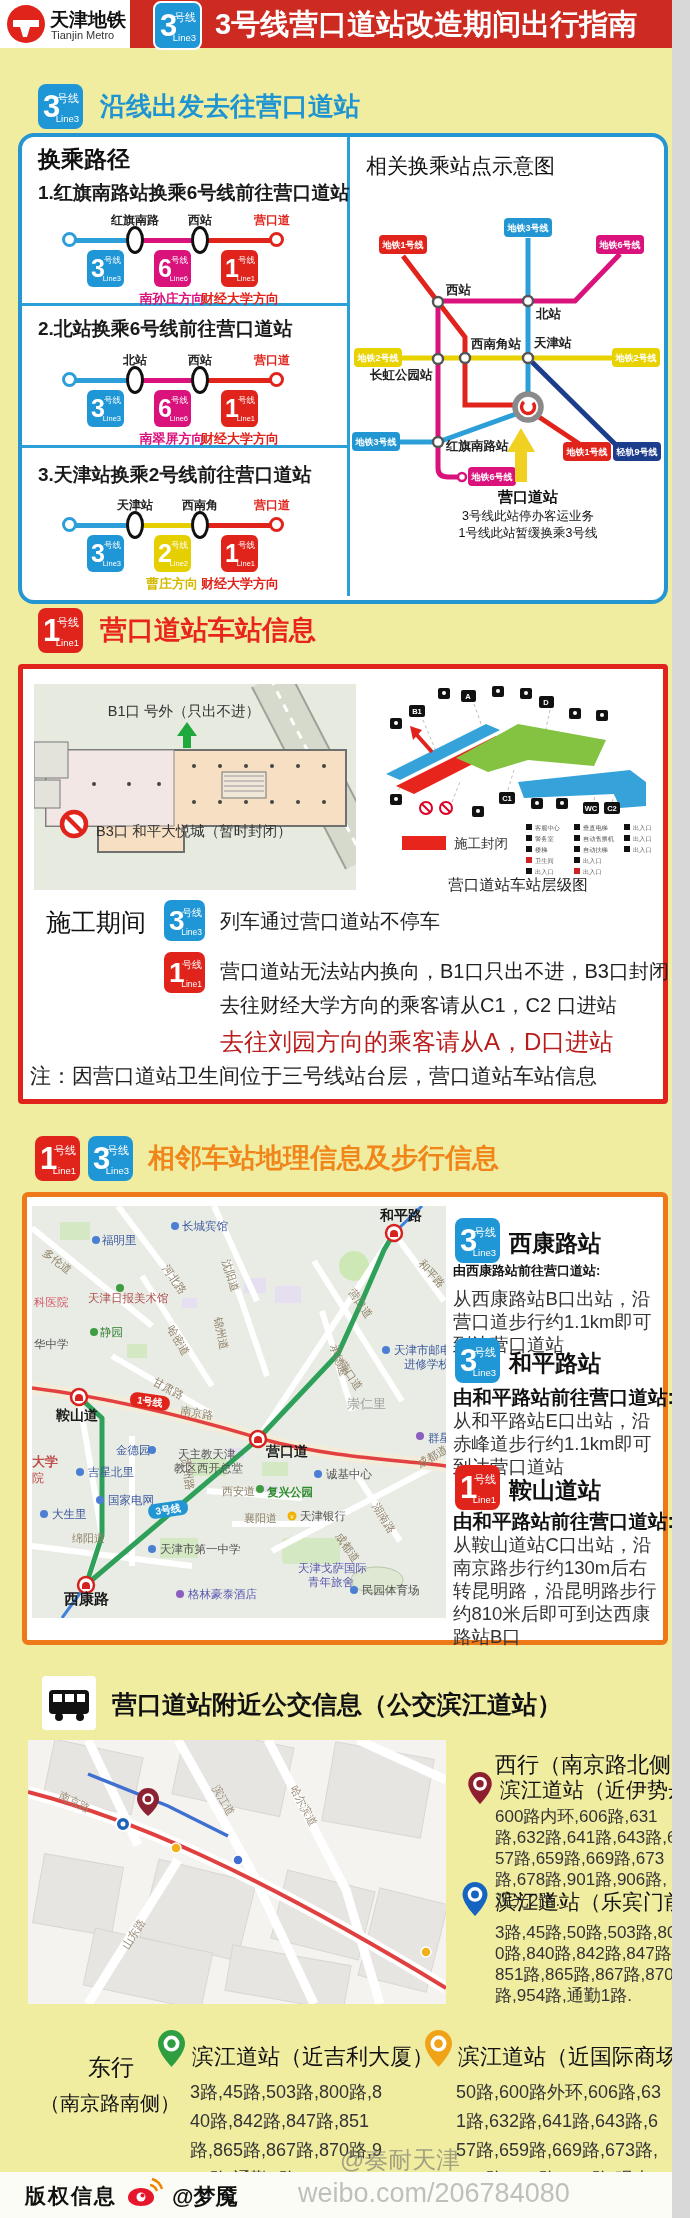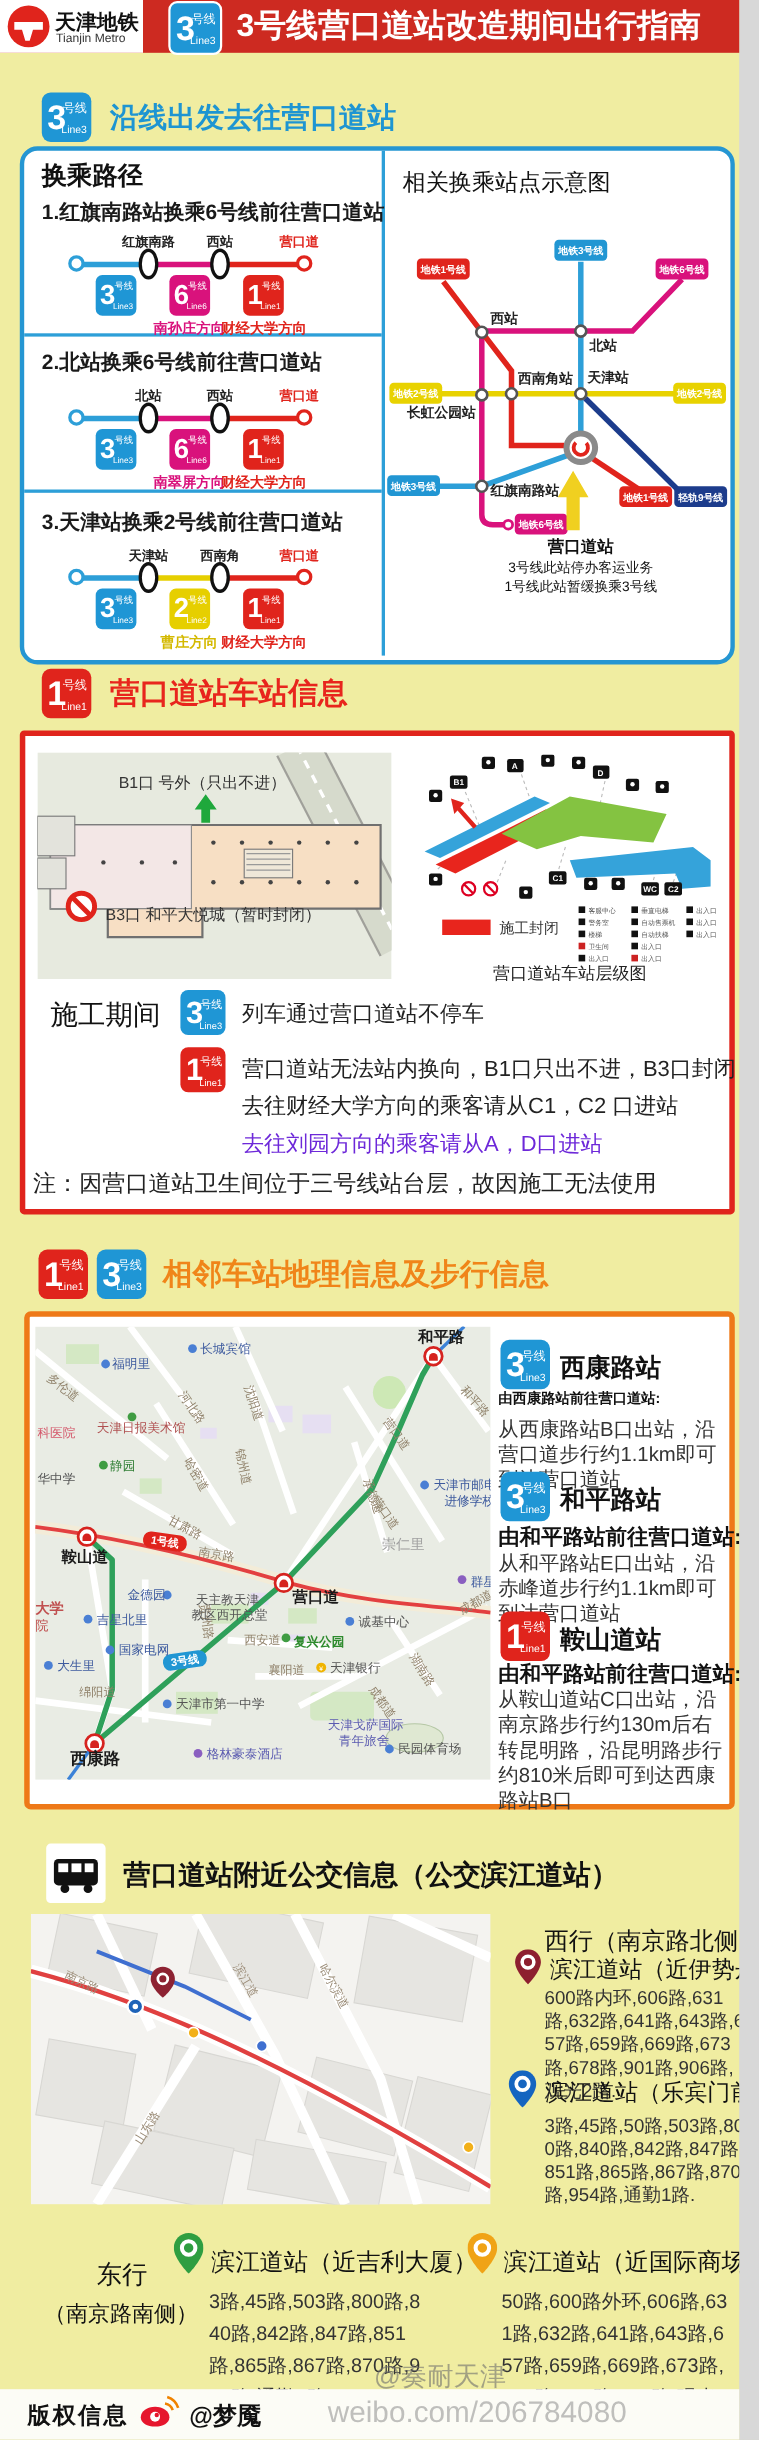--- a/index.html
+++ b/index.html
@@ -351,22 +351,22 @@
       <span class="e">Line3</span>
   </div>
   <span class="t" style="left:220px;top:908px;font-size:20px;color:#222">列车通过营口道站不停车</span>
   <div class="lb lb40 bg1" style="left:164px;top:952px">
     <span class="n">1</span>
       <span class="c">号线</span>
       <span class="e">Line1</span>
   </div>
   <span class="t" style="left:220px;top:958px;font-size:20px;color:#222">营口道站无法站内换向，B1口只出不进，B3口封闭</span>
   <span class="t" style="left:220px;top:992px;font-size:20px;color:#222">去往财经大学方向的乘客请从C1，C2 口进站</span>
-  <span class="t" style="left:220px;top:1026px;font-size:20px;color:#6d28d9">去往刘园方向的乘客请从A，D口进站</span>
-  <span class="t" style="left:30px;top:1062px;font-size:21px;color:#222">注：因营口道站卫生间位于三号线站台层，故因施工无法使用</span>
+  <span class="t" style="left:220px;top:1026px;font-size:24px;color:#b91c1c">去往刘园方向的乘客请从A，D口进站</span>
+  <span class="t" style="left:30px;top:1062px;font-size:21px;color:#222">注：因营口道站卫生间位于三号线站台层，营口道站车站信息</span>
 
   <div class="lb lb44 bg1" style="left:35px;top:1136px">
     <span class="n">1</span>
       <span class="c">号线</span>
       <span class="e">Line1</span>
   </div>
   <div class="lb lb44 bg3" style="left:88px;top:1136px">
     <span class="n">3</span>
       <span class="c">号线</span>
       <span class="e">Line3</span>

